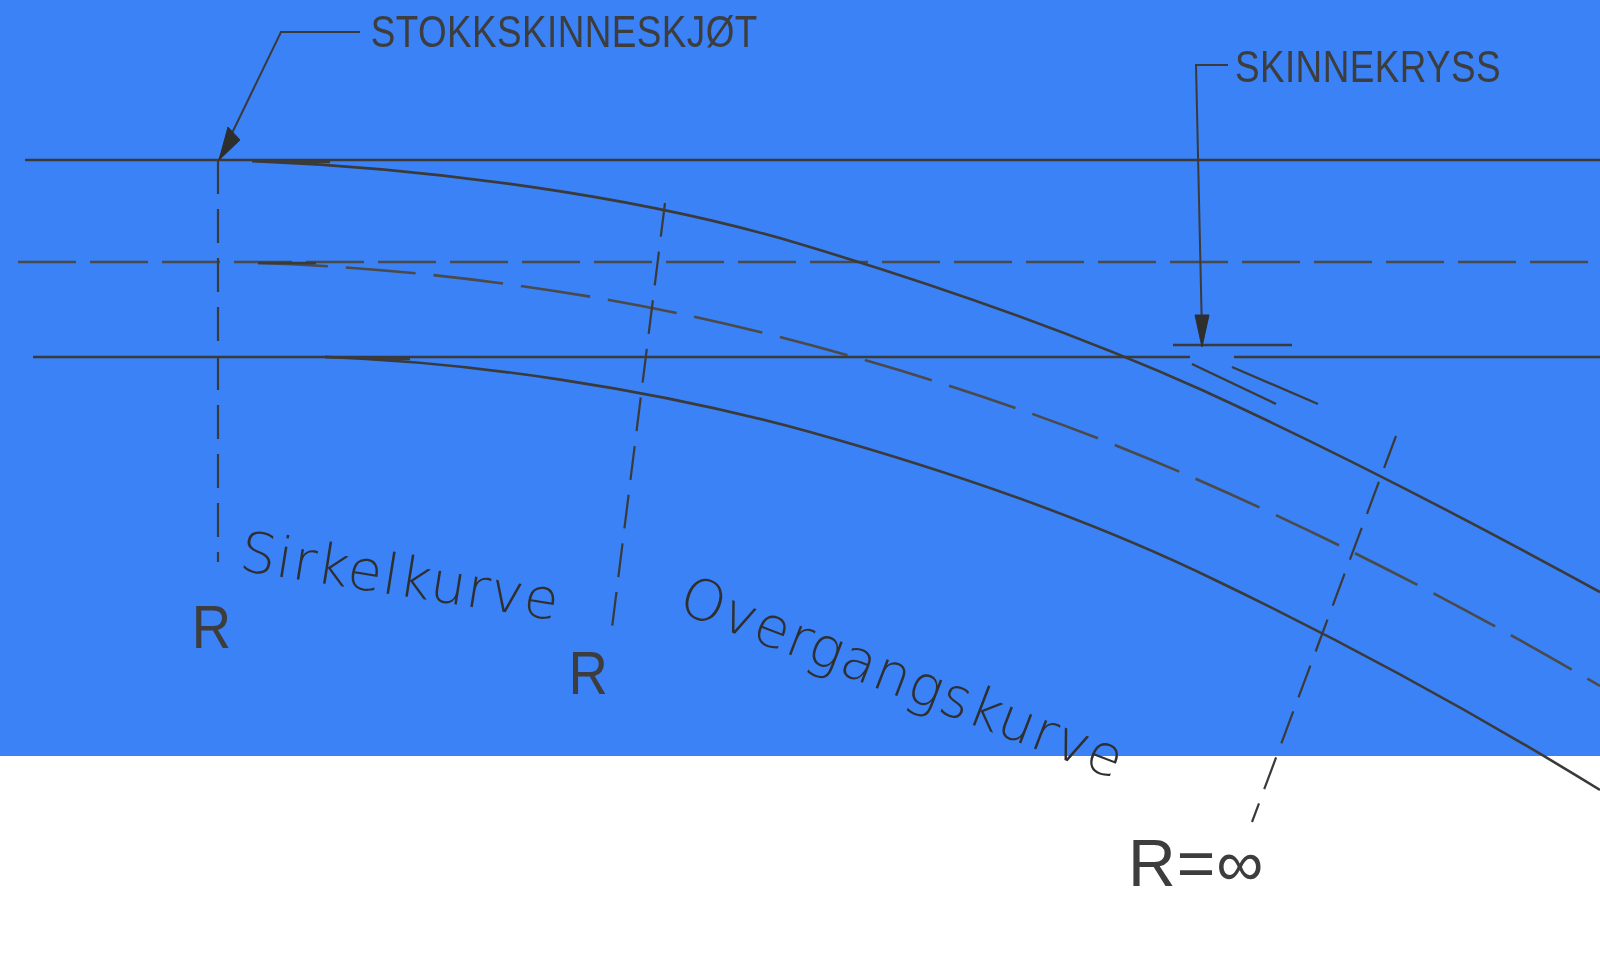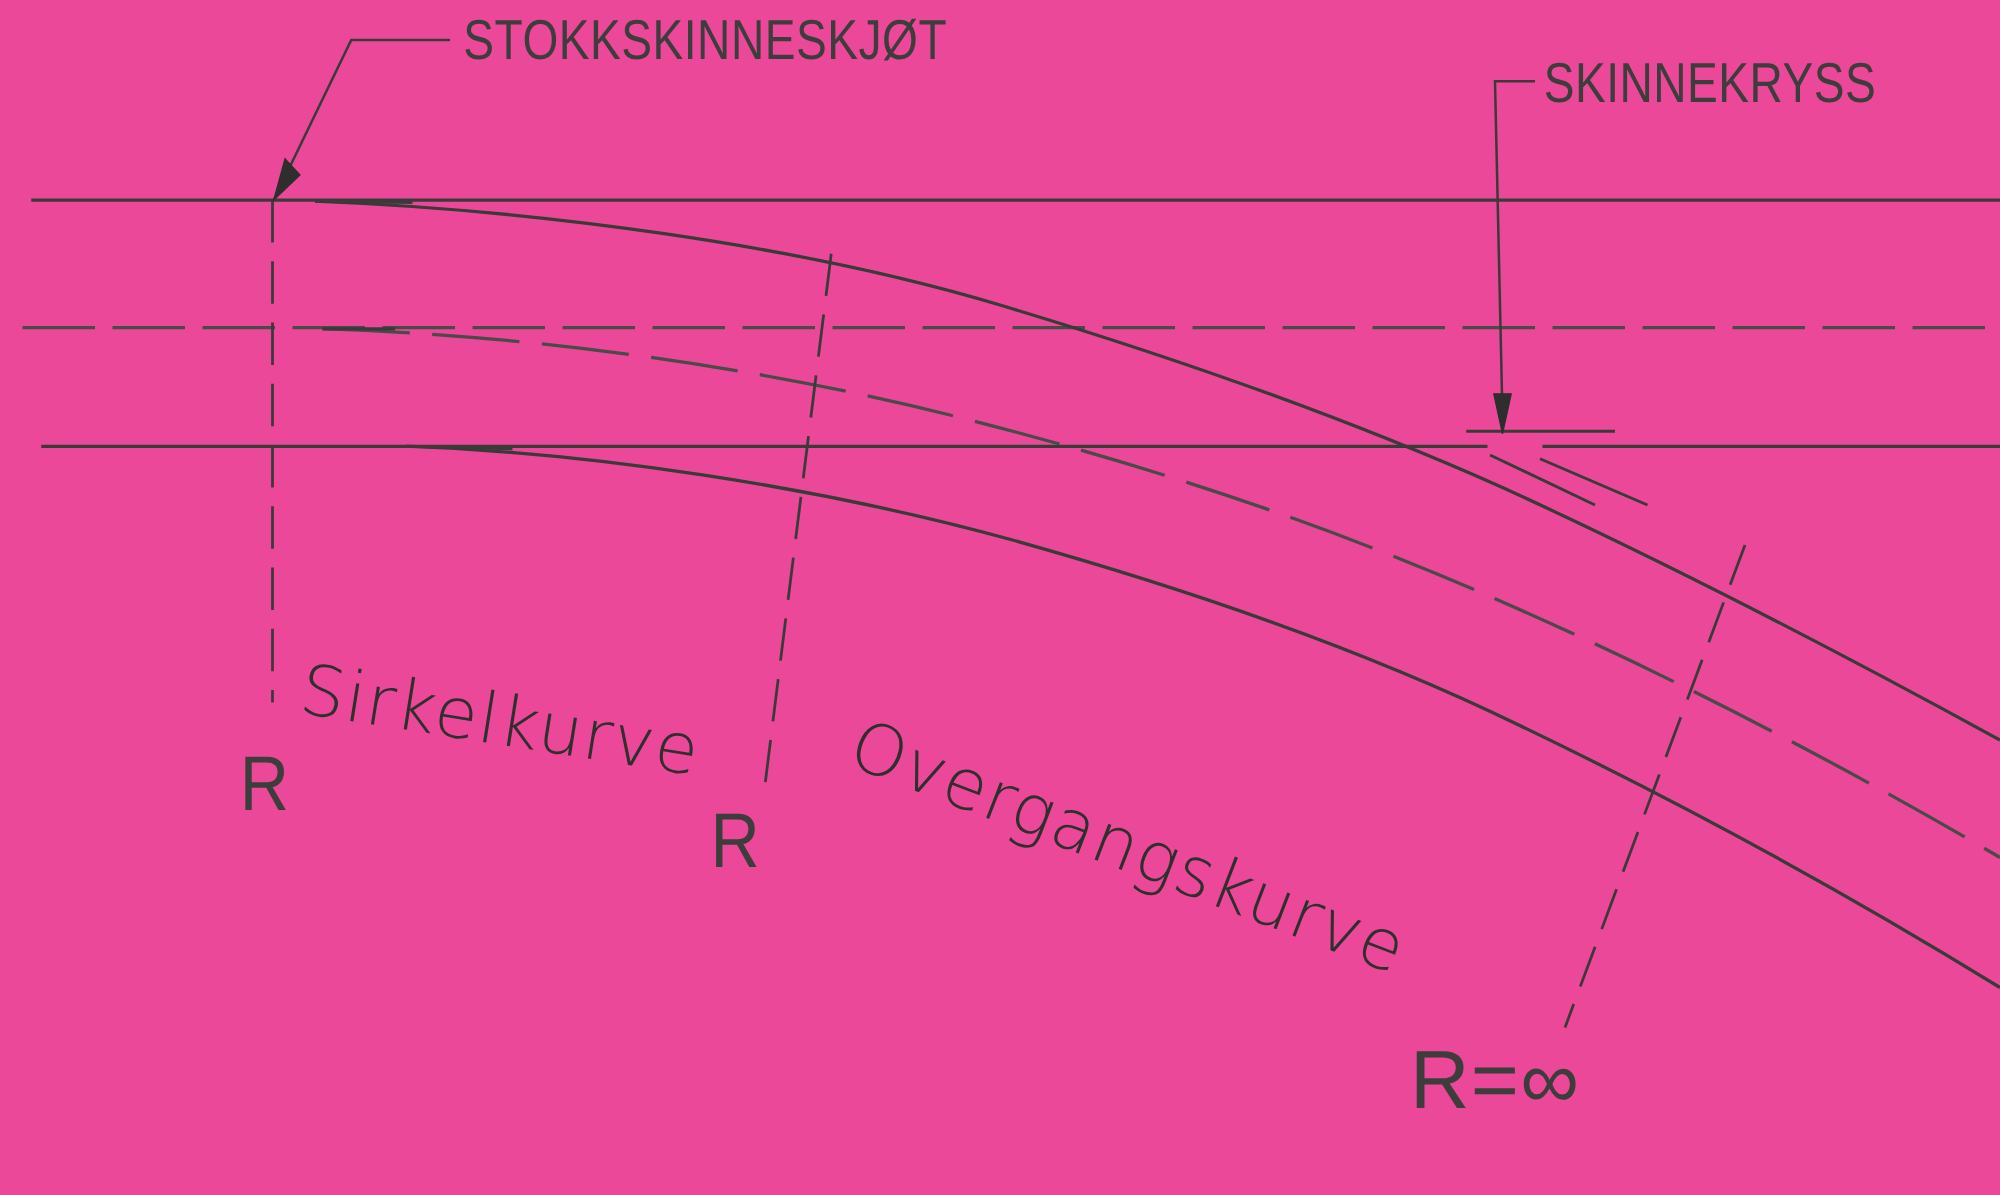--- a/index.html
+++ b/index.html
@@ -9,22 +9,22 @@
   }
   body {
     width: 1600px;
     height: 956px;
     font-family: "Liberation Sans", sans-serif;
     overflow: hidden;
   }
   #drawing-root {
     position: relative;
     width: 1600px;
-    height: 956px;
-    background: #ec4899;
+    height: 756px;
+    background: #3b82f6;
   }
   svg.canvas {
     position: absolute;
     top: 0;
     left: 0;
     width: 1600px;
     height: 956px;
     display: block;
   }
   

